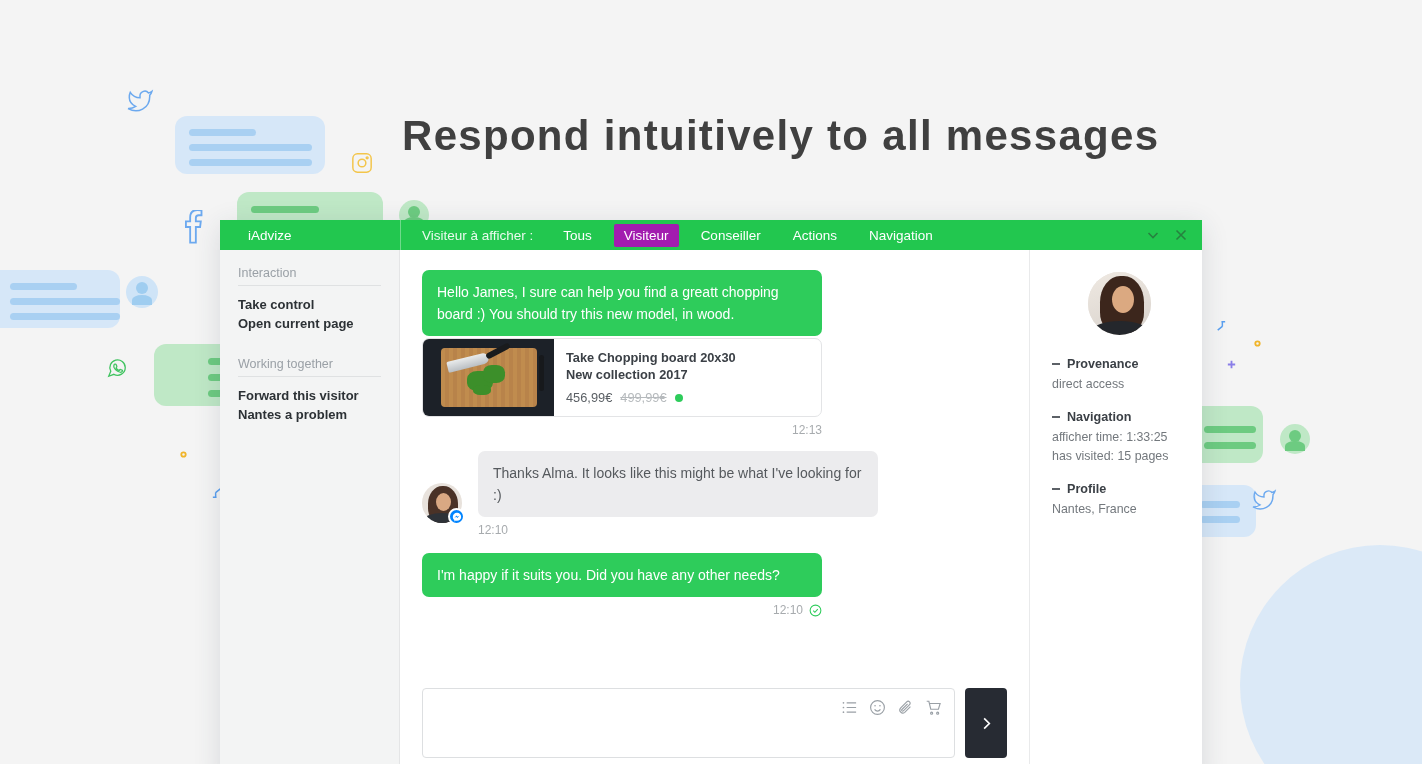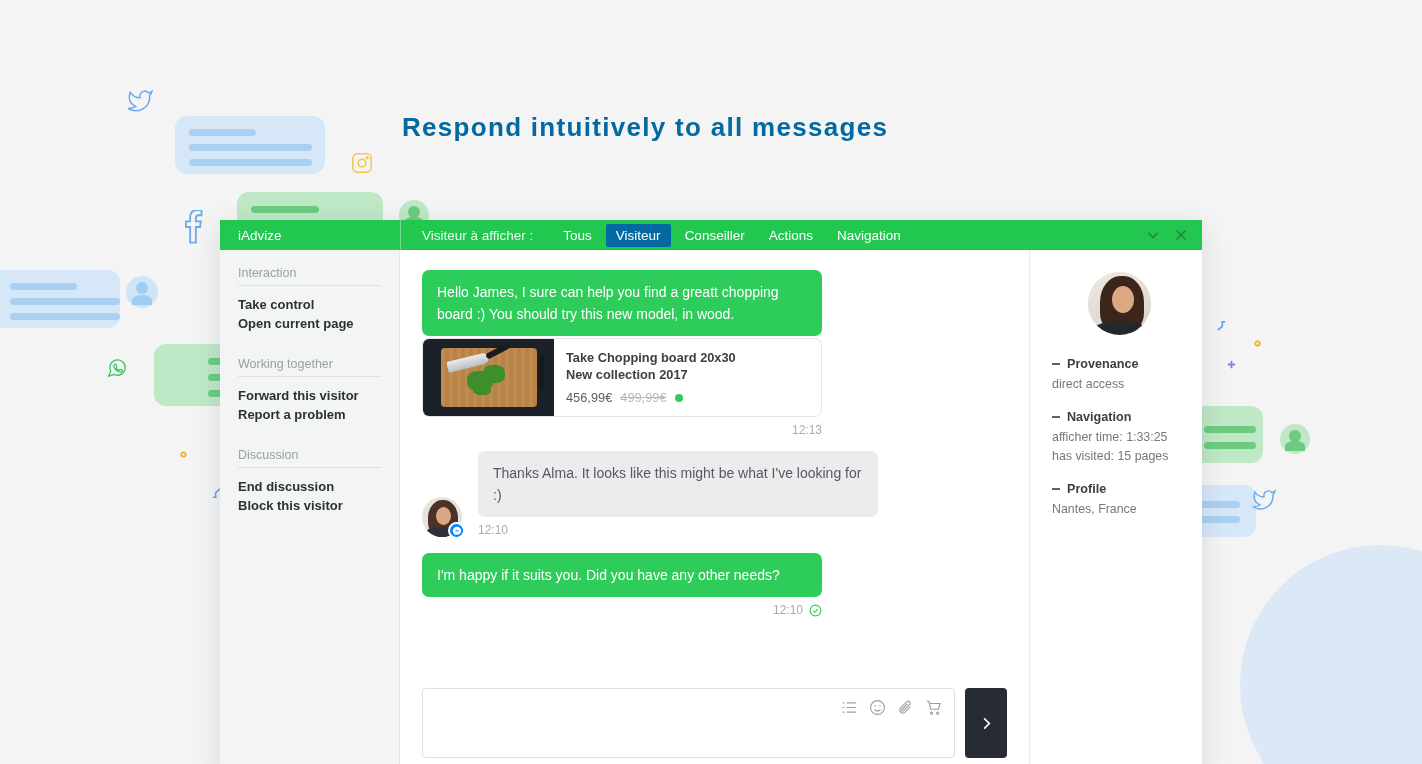--- a/index.html
+++ b/index.html
@@ -26,50 +26,50 @@
   .av-blue .head, .av-blue .body { background: #9fcdf0; }
   .av-green { background: #bfe8c6; }
   .av-green .head, .av-green .body { background: #6dcb81; }
   .blob {
     position: absolute; background: #dbe9f7; border-radius: 50%;
   }
 
   
   #heading {
     position: absolute; left: 402px; top: 112px;
-    font-size: 26px; font-weight: bold; color: #0369a1;
+    font-size: 42px; font-weight: bold; color: #404040;
     letter-spacing: 1.3px; white-space: nowrap;
   }
 
   
   #window {
     position: absolute; left: 220px; top: 220px;
     width: 982px; height: 560px;
     background: #ffffff;
     box-shadow: 0 6px 26px rgba(40,60,80,.14);
     display: flex; flex-direction: column;
     overflow: hidden;
   }
   #titlebar {
     height: 30px; background: #22c74f; flex: 0 0 30px;
     display: flex; align-items: center; position: relative;
     color: #fff; font-size: 13.5px;
   }
-  #brand { width: 180px; padding-left: 18px; }
+  #brand { width: 180px; padding-left: 28px; }
   #titlebar-sep {
     position: absolute; left: 180px; top: 0; bottom: 0;
     width: 1px; background: rgba(255,255,255,.35);
   }
   #msgfilter-label { margin-left: 22px; color: #eafbee; font-size: 13.5px; }
-  #tabs { display: flex; align-items: center; margin-left: 20px; gap: 4px; }
+  #tabs { display: flex; align-items: center; margin-left: 20px; gap: 12px; }
   .tab {
     padding: 4px 10px; font-size: 13.5px; color: #ffffff;
     border-radius: 2px; cursor: pointer; white-space: nowrap;
   }
-  .tab.active { background: #0369a1; }
+  .tab.active { background: #a21caf; }
   #winctrl {
     position: absolute; right: 14px; top: 0; bottom: 0;
     display: flex; align-items: center; gap: 14px;
   }
   .wc { width: 14px; height: 14px; cursor: pointer; opacity: .55; }
   .wc svg { display: block; }
 
   #body { flex: 1; display: flex; min-height: 0; }
 
   
@@ -90,21 +90,21 @@
 
   
   #conv {
     flex: 1; min-width: 0; display: flex; flex-direction: column;
     background: #fff; border-right: 1px solid #e9eaeb;
   }
   #thread { flex: 1; padding: 20px 22px 0 22px; overflow: hidden; }
 
   .row { display: flex; margin-bottom: 4px; }
   .row.out { justify-content: flex-start; }
-  .row.in { justify-content: flex-start; align-items: flex-end; }
+  .row.in { justify-content: flex-start; align-items: center; }
 
   .grp-out { width: 400px; }
 
   .bub {
     border-radius: 7px; padding: 11px 15px;
     font-size: 14px; line-height: 22px;
   }
   .bub.out { background: #2ecc5b; color: #fff; }
   .bub.in  { background: #ececee; color: #55595d; }
 
@@ -370,26 +370,21 @@
 
       <div id="sidebar">
         <div class="sec">
           <div class="sec-title">Interaction</div>
           <div class="sec-item">Take control</div>
           <div class="sec-item">Open current page</div>
         </div>
         <div class="sec">
           <div class="sec-title">Working together</div>
           <div class="sec-item">Forward this visitor</div>
-          <div class="sec-item">Report a problem</div>
-        </div>
-        <div class="sec">
-          <div class="sec-title">Discussion</div>
-          <div class="sec-item">End discussion</div>
-          <div class="sec-item">Block this visitor</div>
+          <div class="sec-item">Nantes a problem</div>
         </div>
       </div>
 
       <div id="conv">
         <div id="thread">
 
           <div class="row out">
             <div class="grp-out">
               <div class="bub out">Hello James, I sure can help you find a greatt chopping board :) You should try this new model, in wood.</div>
 

